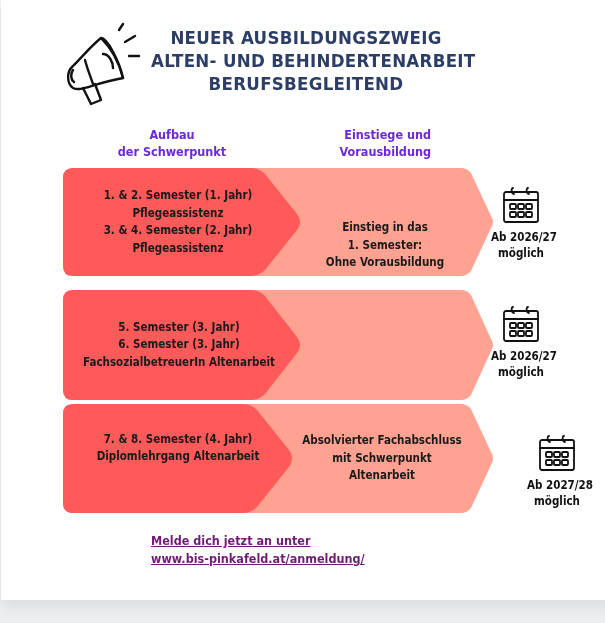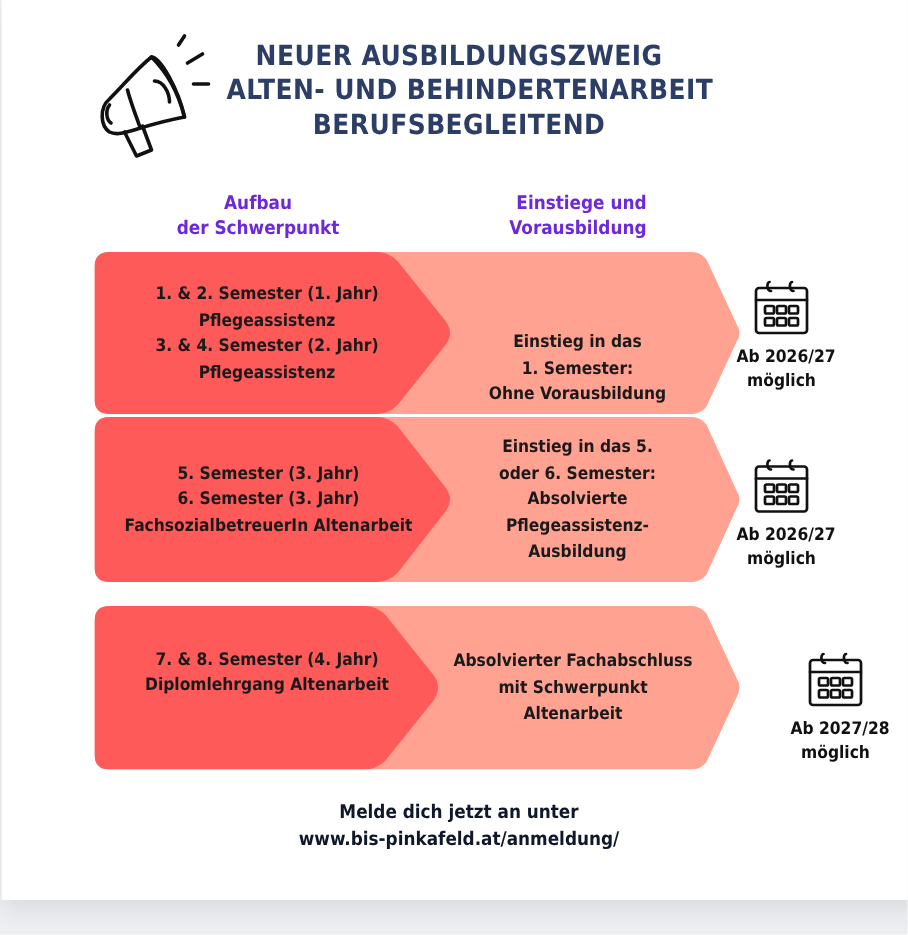--- a/index.html
+++ b/index.html
@@ -11,21 +11,21 @@
   .col-head { position:absolute; top:126px; text-align:center; font-weight:bold; font-size:12.5px; line-height:17px; color:#6d28d9; font-family:"DejaVu Sans Condensed","DejaVu Sans", sans-serif; }
   .col-head.left { left:96px; width:150px; }
   .col-head.mid { left:280px; width:150px;text-align:right; }
   .row { position:absolute; left:62px; width:432px; }
   .row svg.shape { position:absolute; left:0; top:0; }
   .txt { position:absolute; display:flex; align-items:center; justify-content:center; text-align:center; font-weight:bold; font-size:11.5px; line-height:17.5px; color:#1a1a1a; font-family:"DejaVu Sans Condensed","DejaVu Sans", sans-serif; }
   .txt div { white-space:nowrap; }
   .cal { position:absolute; left:490px; width:60px; text-align:center; }
   .cal svg { display:block; margin:0 auto; }
   .cal .lbl { font-weight:bold; font-size:11.5px; line-height:16px; color:#111; font-family:"DejaVu Sans Condensed","DejaVu Sans", sans-serif; margin-top:5px; white-space:nowrap; }
-  .footer { position:absolute; left:150px; top:532px; width:310px; text-align:center; font-weight:bold; font-size:12.5px; line-height:18px; color:#0f172a; font-family:"DejaVu Sans Condensed","DejaVu Sans", sans-serif; }
+  .footer { position:absolute; left:150px; top:532px; width:310px; text-align:left; font-weight:bold; font-size:12.5px; line-height:18px; color:#701a75; font-family:"DejaVu Sans Condensed","DejaVu Sans", sans-serif;text-decoration:underline; }
   .footer div { white-space:nowrap; }
 </style>
 </head>
 <body>
 
 <div class="card">
 
   <svg class="megaphone" viewBox="0 0 90 90" fill="none" stroke="#111" stroke-width="2.4" stroke-linecap="round" stroke-linejoin="round">
     <path d="M40 16 C 30 24, 22 34, 12 44 C 5 50, 6 62, 12 66 C 20 70, 30 62, 62 56 C 58 40, 50 26, 40 16 Z"></path>
     <path d="M40 16 C 46 16, 58 38, 62 56"></path>
@@ -84,39 +84,30 @@
         <rect x="17" y="18" width="6" height="5" rx="1"></rect>
         <rect x="25" y="18" width="6" height="5" rx="1"></rect>
       <rect x="9" y="26" width="6" height="5" rx="1"></rect>
         <rect x="17" y="26" width="6" height="5" rx="1"></rect>
         <rect x="25" y="26" width="6" height="5" rx="1"></rect>
     </svg>
     <div class="lbl">Ab 2026/27</div>
     <div class="lbl" style="margin-top:0">möglich</div>
   </div>
 
-  <div class="row" style="top:278px;height:126px;">
+  <div class="row" style="top:290px;height:126px;">
     <svg class="shape" width="432" height="110">
       <path d="M10 0 L 398 0 Q 404 0 408 5 L 428 49 Q 432 55 428 61 L 408 105 Q 404 110 398 110 L 10 110 Q 0 110 0 100 L 0 10 Q 0 0 10 0 Z" fill="#FFA292"></path>
       <path d="M10 0 L 188 0 Q 196 0 202 6 L 234 47 Q 240 55 234 63 L 202 104 Q 196 110 188 110 L 10 110 Q 0 110 0 100 L 0 10 Q 0 0 10 0 Z" fill="#FF5A5A"></path>
     </svg>
     <div class="txt" style="left:0;top:0;width:232px;height:110px;">
       <div>
         <div>5. Semester (3. Jahr)</div>
         <div>6. Semester (3. Jahr)</div>
         <div>FachsozialbetreuerIn Altenarbeit</div>
-      </div>
-    </div>
-    <div class="txt" style="left:232px;top:0;width:180px;height:110px;">
-      <div>
-        <div>Einstieg in das 5.</div>
-        <div>oder 6. Semester:</div>
-        <div>Absolvierte</div>
-        <div>Pflegeassistenz-</div>
-        <div>Ausbildung</div>
       </div>
     </div>
   </div>
   <div class="cal" style="top:305px;">
     <svg width="40" height="38" viewBox="0 0 40 38" fill="none" stroke="#111" stroke-width="1.8" stroke-linecap="round">
       <rect x="3" y="6" width="34" height="30" rx="2"></rect>
       <line x1="3" y1="14" x2="37" y2="14"></line>
       <path d="M12 2 C 10 2, 10 8, 13 8"></path>
       <path d="M27 2 C 25 2, 25 8, 28 8"></path>
       <rect x="9" y="18" width="6" height="5" rx="1"></rect>

